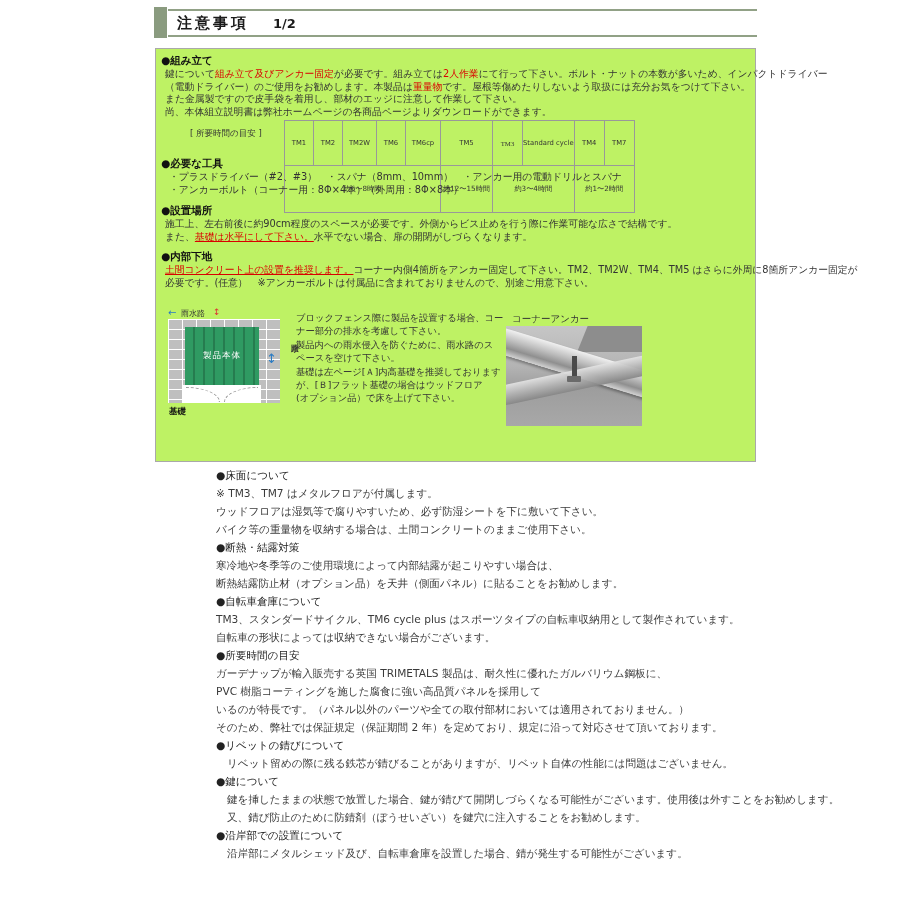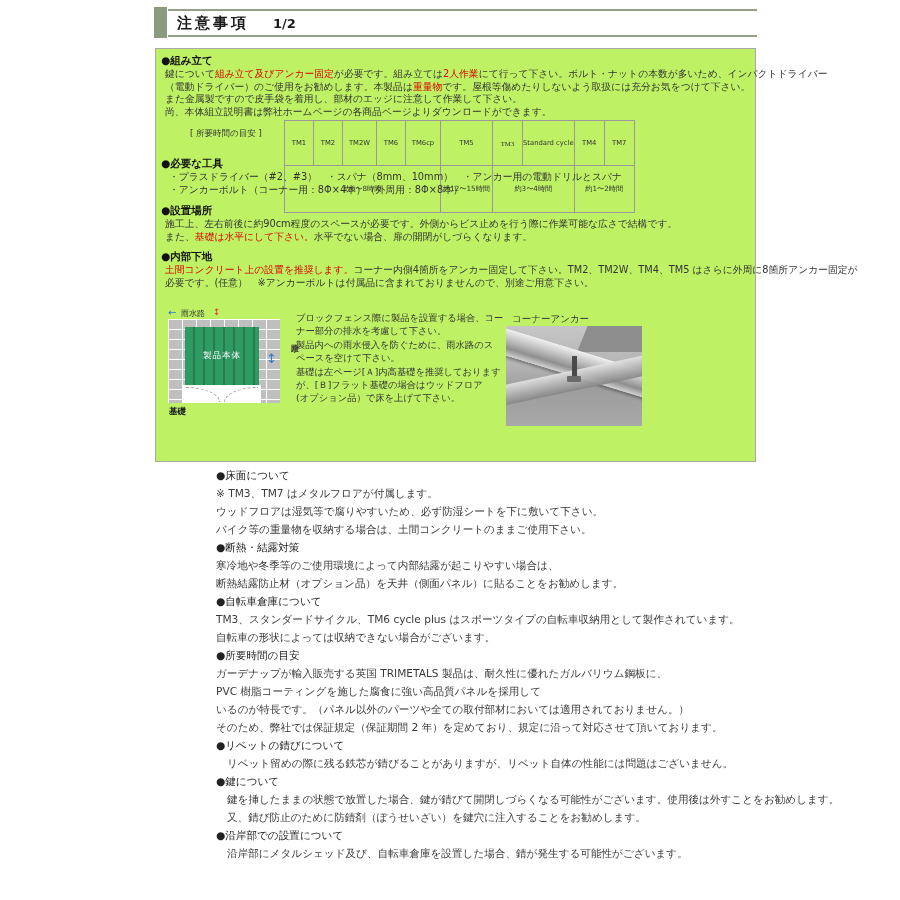--- a/index.html
+++ b/index.html
@@ -16,21 +16,21 @@
   .title-row { display:flex; align-items:center; }
   .title { font-size:15px; font-weight:bold; letter-spacing:3px; color:#1a1a1a; }
   .pagenum { font-size:13px; font-weight:bold; margin-left:24px; color:#1a1a1a; }
 
   
   .mainbox { border:1px solid #a9a9a9; background:#bef264; }
 
   .h { font-size:10.5px; font-weight:bold; color:#111; }
   .t { font-size:9.8px; line-height:12.6px; color:#333; white-space:nowrap; }
   .red { color:#d90000; }
-  .redu { color:#d90000; }
+  .redu { color:#d90000; text-decoration:underline; }
 
   
   .tlabel { font-size:8.5px; color:#333; }
   table.time { border-collapse:collapse; table-layout:fixed; }
   table.time th, table.time td {
     border:1px solid #999; text-align:center; font-weight:normal;
     white-space:nowrap; padding:18px 0; color:#333;
   }
   table.time th { font-size:6.8px; height:13px; }
   table.time td { font-size:7.2px; height:14px; }

